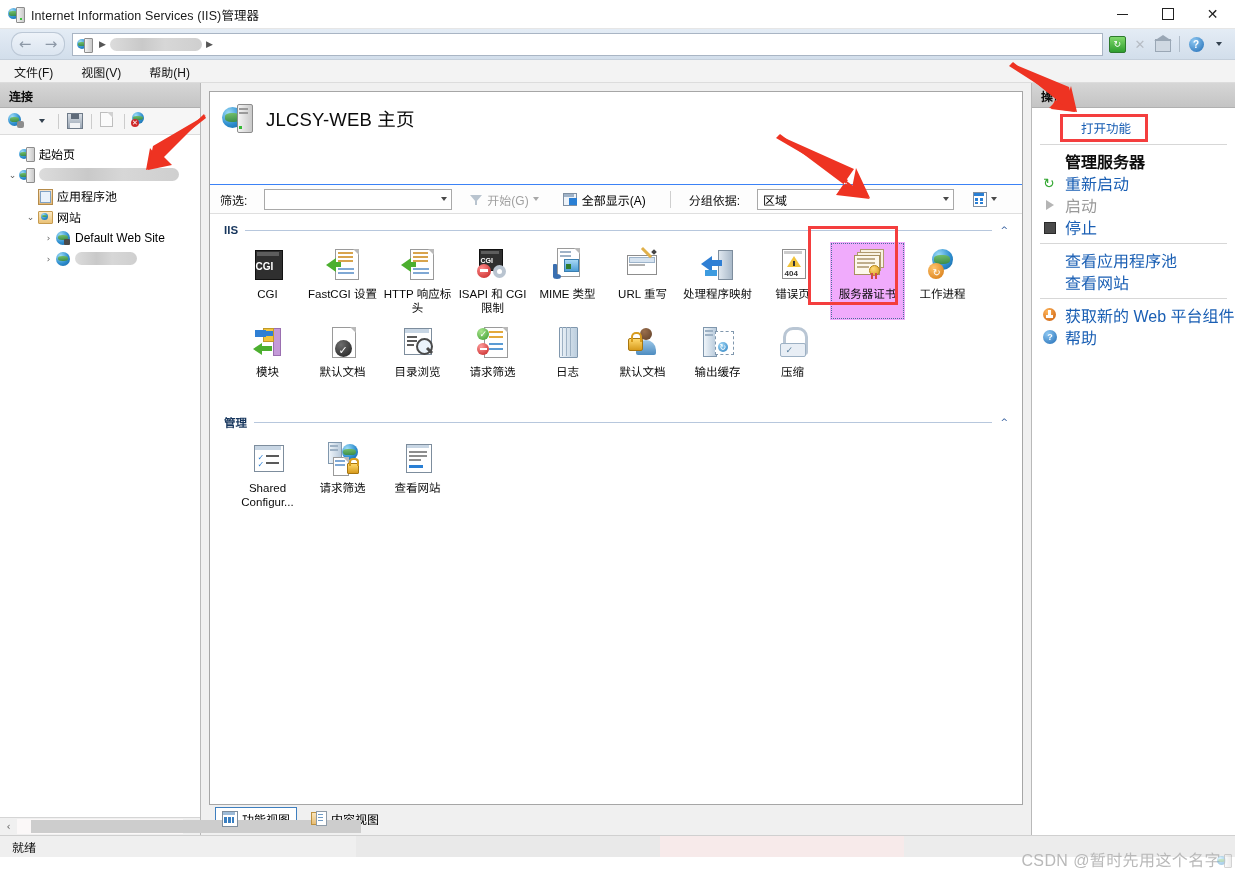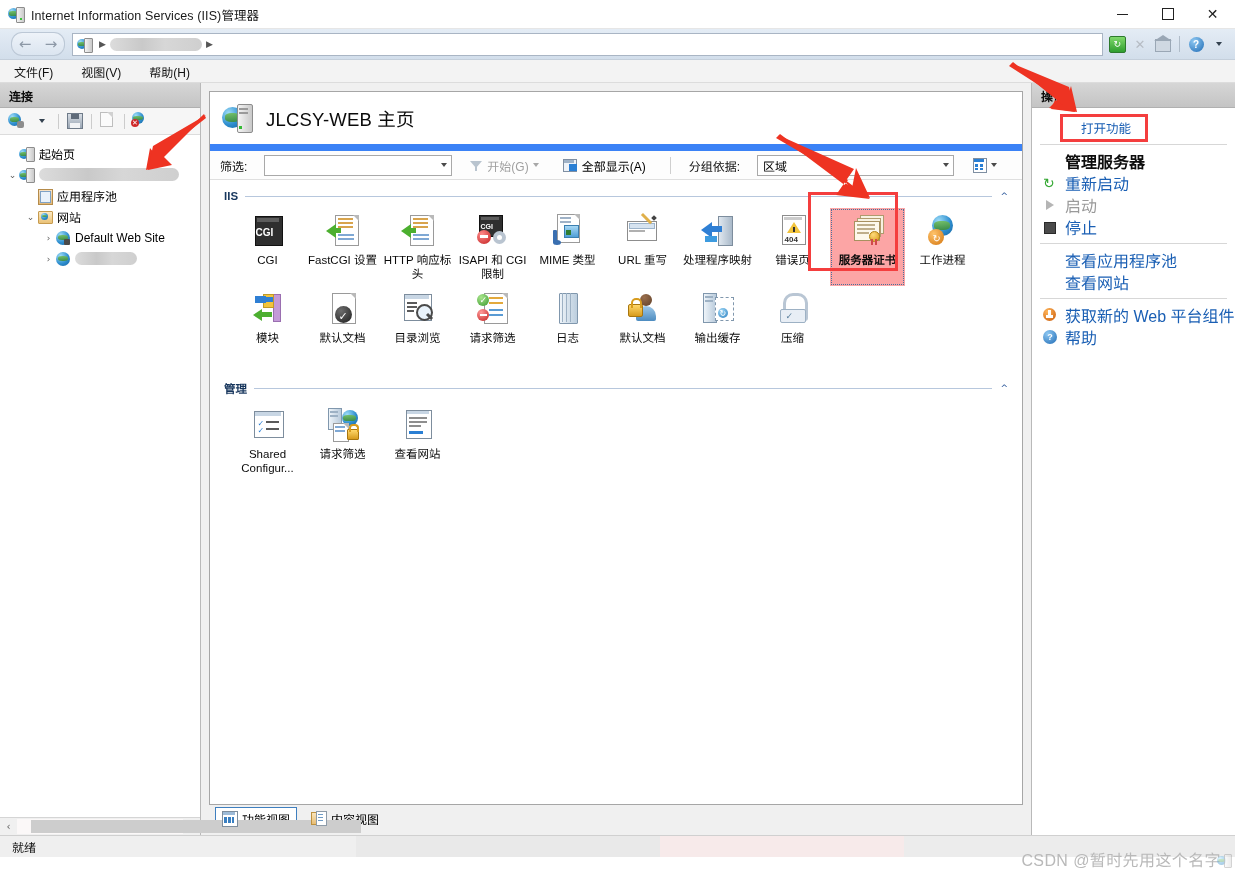--- a/index.html
+++ b/index.html
@@ -89,21 +89,21 @@
   .hs-thumb{position:absolute;left:14px;top:1px;height:13px;width:330px;background:#cdcdcd;}
 
   
   .center{flex:1;display:flex;flex-direction:column;background:#f0f0f0;padding:8px 8px 4px 8px;}
   .center-box{flex:1;background:#fff;border:1px solid #a6a6a6;display:flex;flex-direction:column;overflow:hidden;}
   .page-hd{display:flex;align-items:center;height:52px;padding-left:12px;gap:12px;flex:none;}
   .page-hd-icon{width:32px;height:32px;position:relative;flex:none;}
   .page-title{font-size:18.5px;color:#0b0b0b;letter-spacing:.2px;}
   .filterbar{
     height:28px;display:flex;align-items:center;gap:12px;padding-left:10px;flex:none;
-    border-top:7px solid #3b82f6;border-bottom:1px solid #dfdfdf;background:#fdfdfd;
+    border-top:1px solid #3b82f6;border-bottom:1px solid #dfdfdf;background:#fdfdfd;margin-top:40px;
   }
   .fb-label{font-size:12px;margin-right:5px;color:#111;}
   .fb-combo{width:182px;height:19px;background:#fff;border:1px solid #a9a9a9;display:flex;align-items:center;
             justify-content:flex-end;padding-right:4px;}
   .fb-combo.group{width:186px;justify-content:space-between;padding-left:5px;}
   .fb-btn{display:flex;align-items:center;gap:4px;padding:0 6px;height:20px;}
   .fb-btn.disabled{color:#a0a0a0;}
   .fb-sep{width:1px;height:17px;background:#cfcfcf;margin:0 6px;}
   .sm-caret{width:0;height:0;border-left:3px solid transparent;border-right:3px solid transparent;border-top:4px solid #4a4a4a;}
   .sm-caret.grey{border-top-color:#a8a8a8;}
@@ -113,21 +113,21 @@
   .grp-title{font-size:11.5px;color:#17365d;font-weight:bold;white-space:nowrap;padding-right:7px;}
   .grp-line{flex:1;height:1px;background:#b7c7dd;}
   .grp-collapse{margin-left:8px;color:#2b579a;font-size:9px;font-family:"DejaVu Sans",sans-serif;}
   .grid{display:flex;flex-wrap:wrap;padding-left:6px;}
   .cell{
     width:75px;min-height:78px;display:flex;flex-direction:column;align-items:center;
     padding-top:6px;box-sizing:border-box;position:relative;
   }
   .cell .ic{width:34px;height:34px;position:relative;margin-bottom:5px;}
   .cell .cap{font-size:11.5px;text-align:center;line-height:14px;color:#0b0b0b;word-break:break-word;width:74px;}
-  .cell.selected{background:#fca5a5;outline:1px dotted #4a6f9c;outline-offset:-2px;font-weight:bold;}
+  .cell.selected{background:#f0abfc;outline:1px dotted #4a6f9c;outline-offset:-2px;}
   .redbox{position:absolute;border:3px solid #f43e3e;pointer-events:none;}
 
   .viewtabs{height:26px;display:flex;align-items:center;gap:8px;padding-left:6px;flex:none;}
   .vtab{display:flex;align-items:center;gap:5px;padding:2px 6px;font-size:12px;}
   .vtab.active{border:1px solid #3f7fbf;background:#fff;}
   .vtab .ic{width:15px;height:15px;position:relative;}
 
   
   .actions{width:203px;background:#fff;border-left:1px solid #b9b9b9;display:flex;flex-direction:column;}
   .act-list{padding:6px 0 0 0;}

